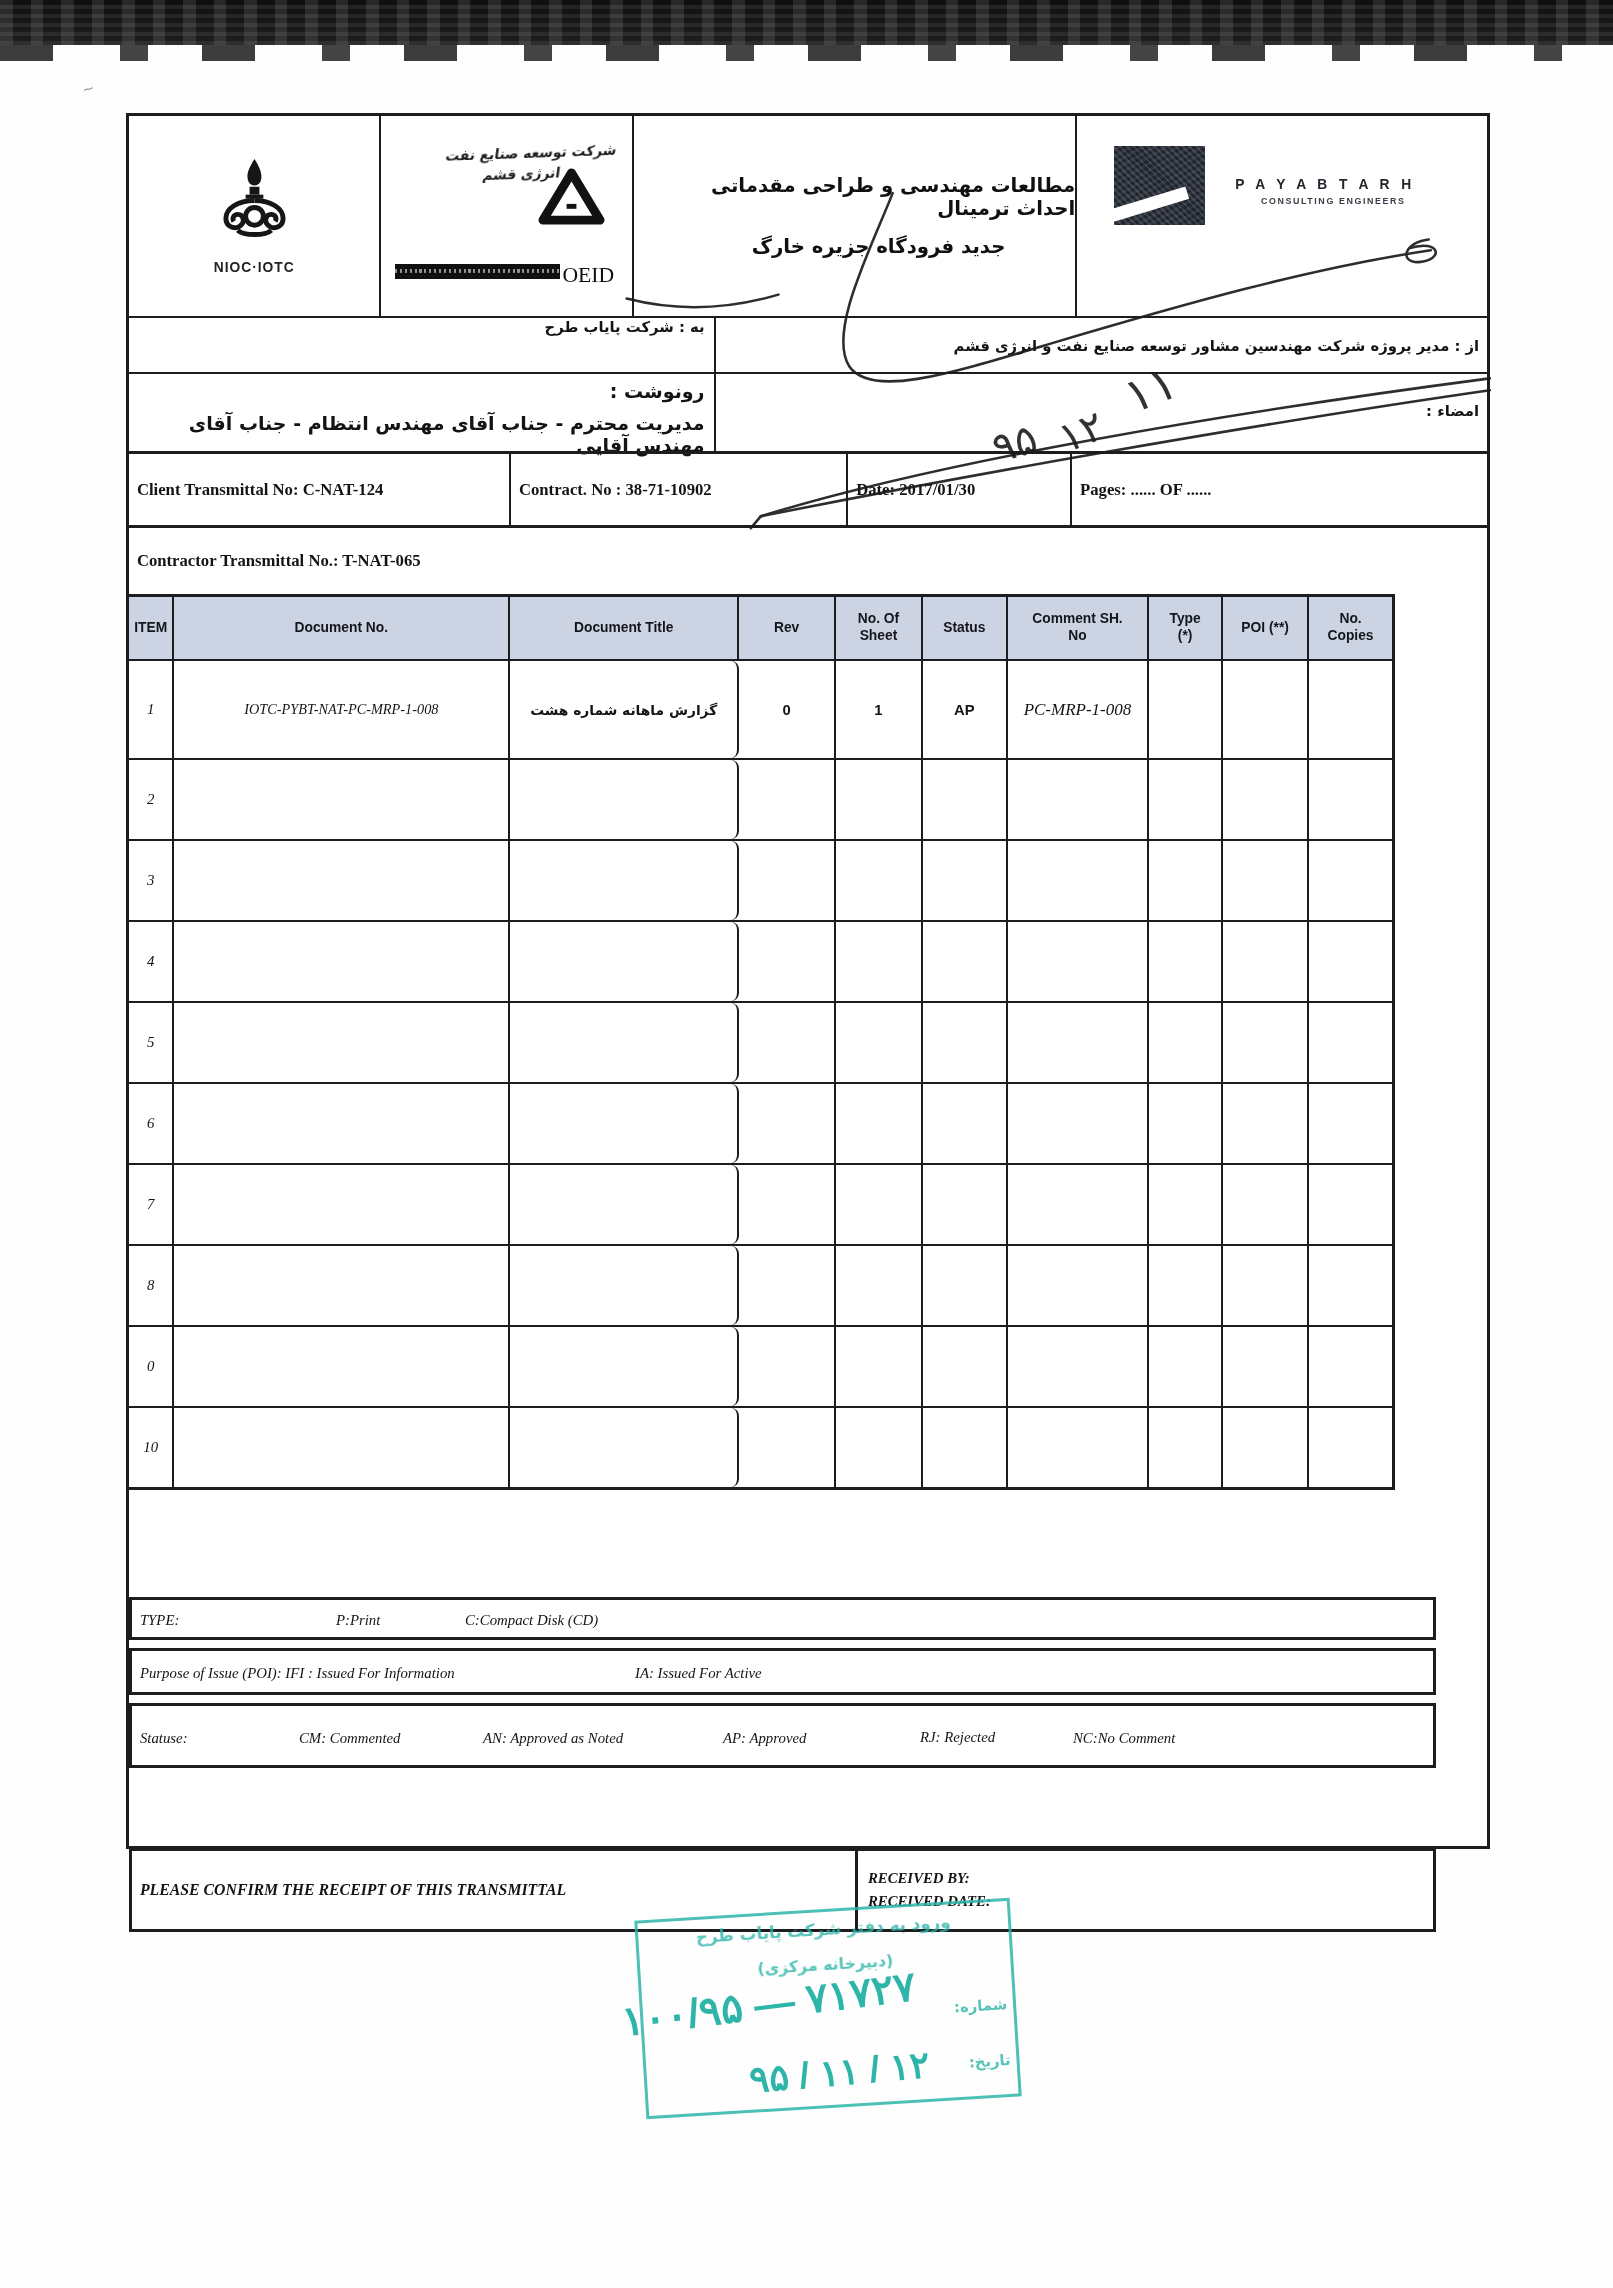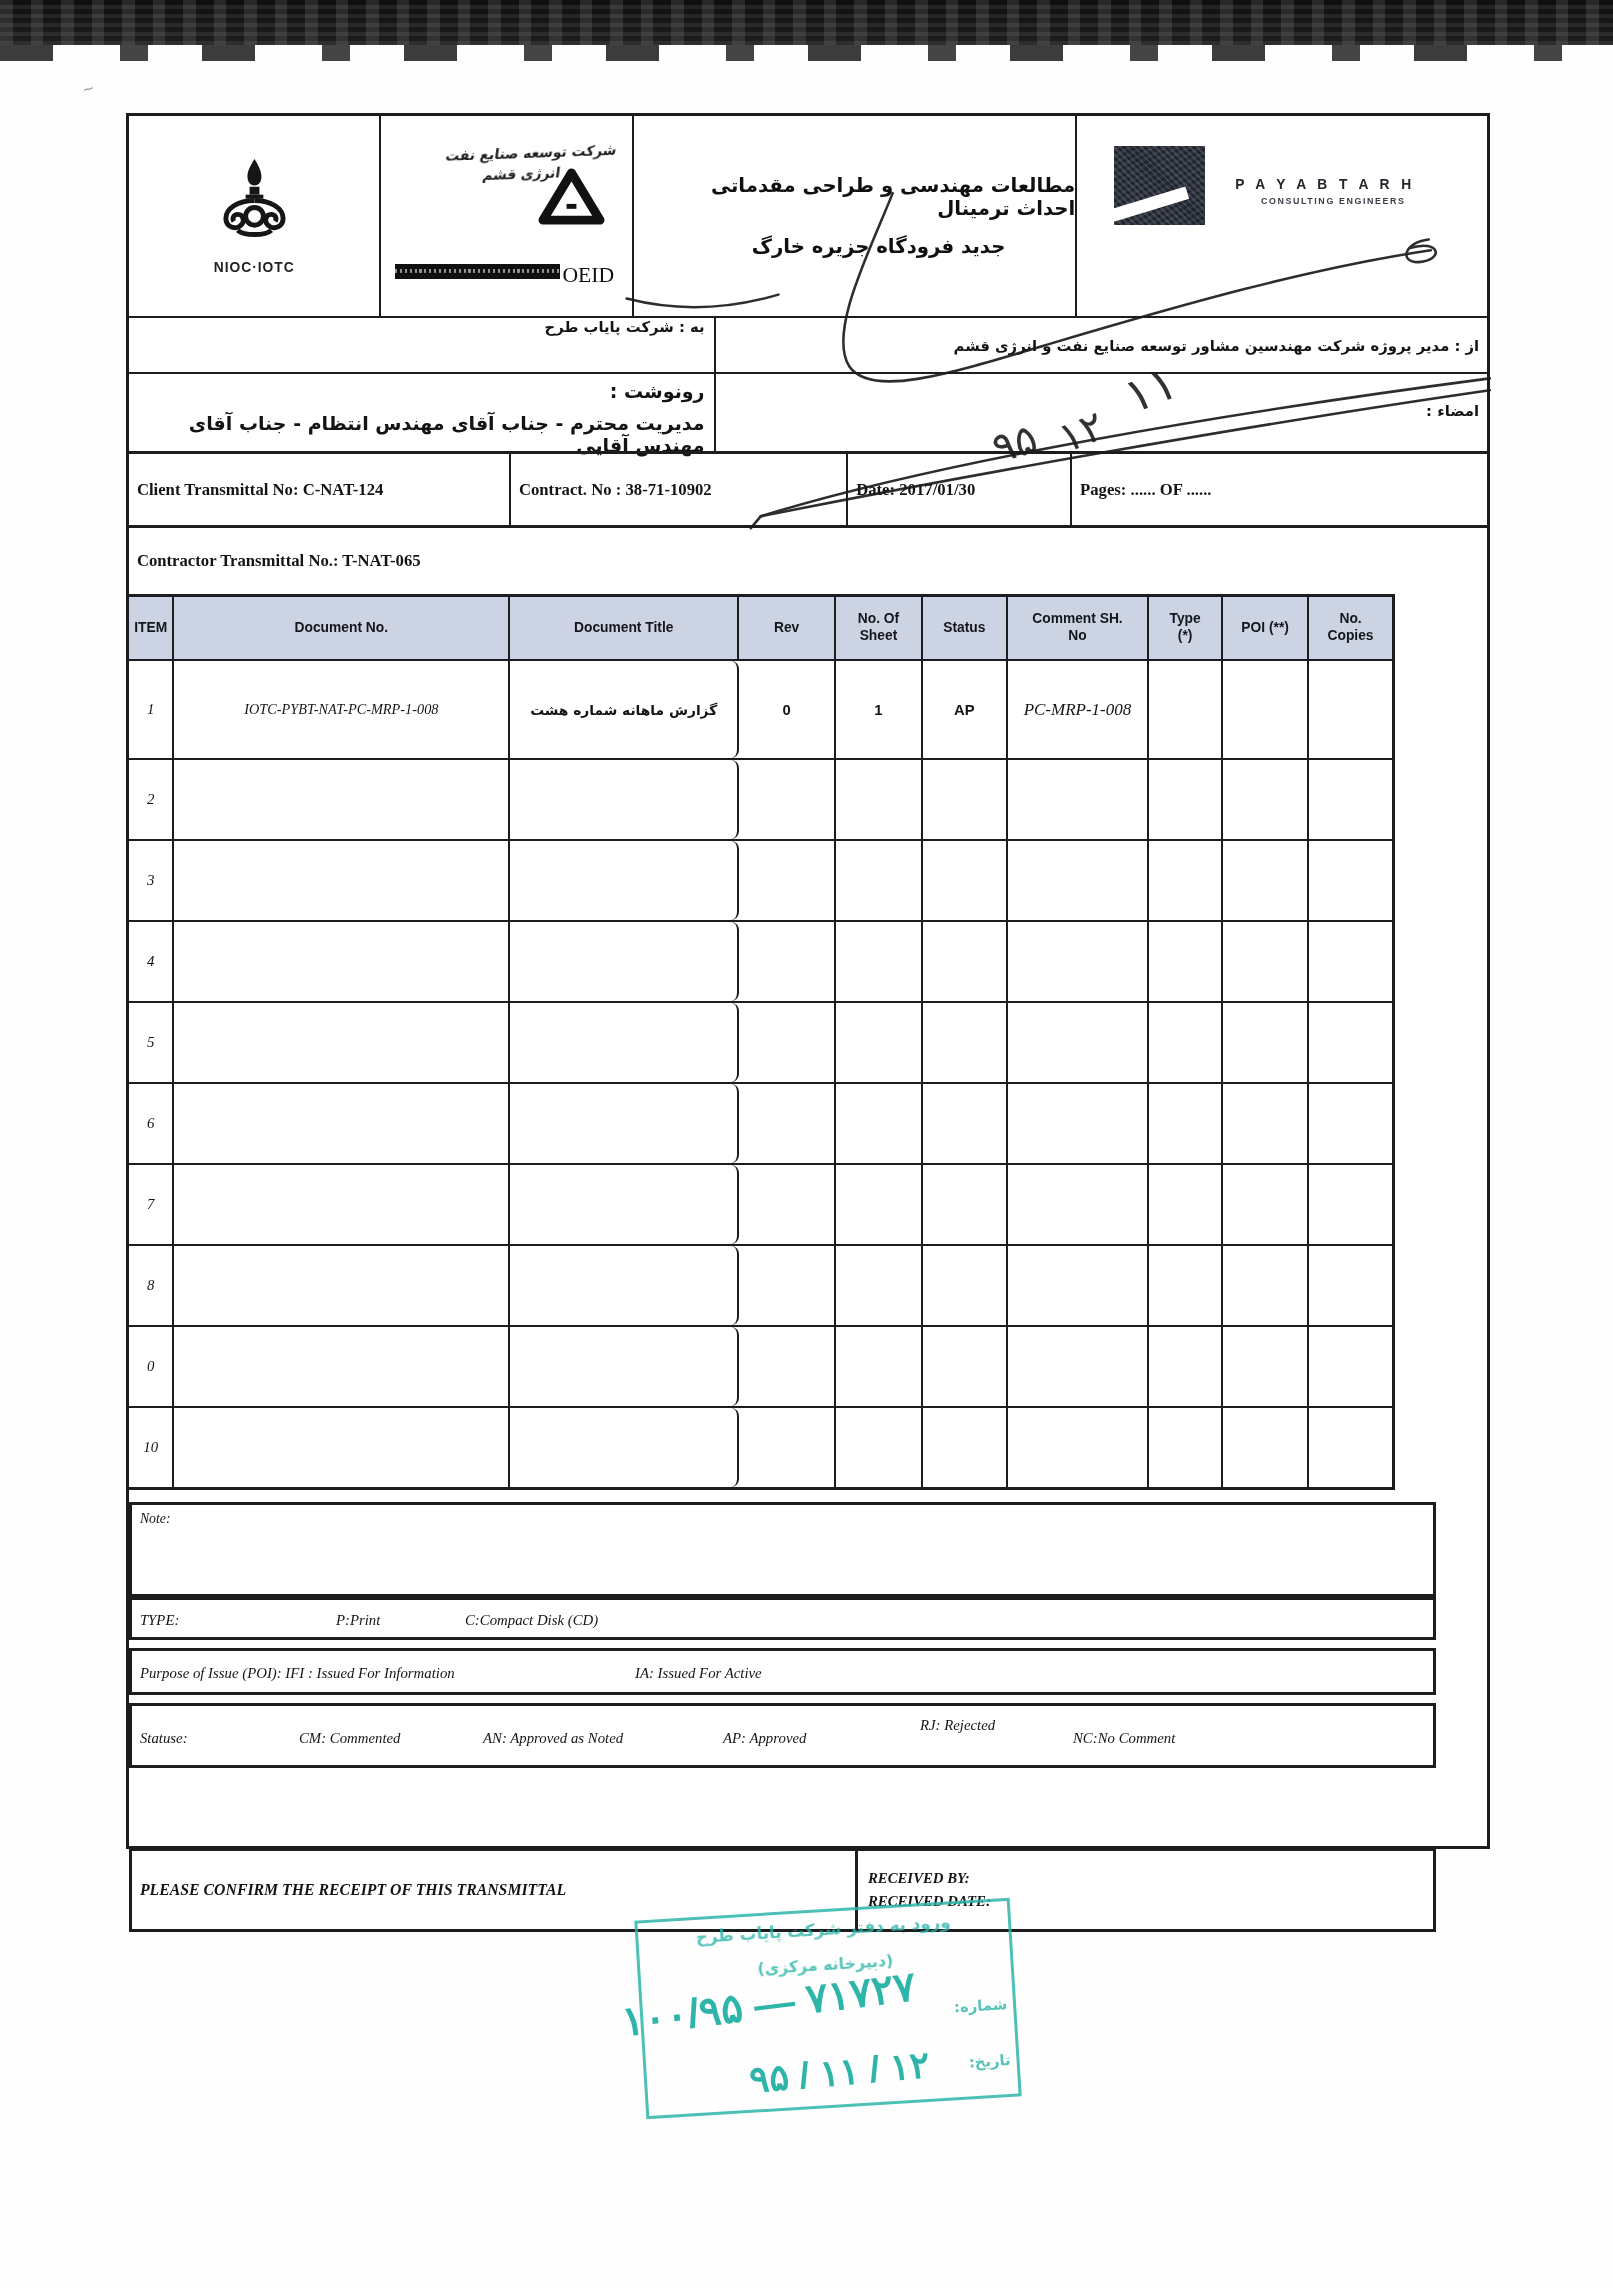--- a/index.html
+++ b/index.html
@@ -323,41 +323,38 @@
         <div class="t-cell c3 cell-plain"></div>
         <div class="t-cell c4 cell-plain"></div>
         <div class="t-cell c5 cell-plain"></div>
         <div class="t-cell c6 cell-comment"></div>
         <div class="t-cell c7 cell-plain"></div>
         <div class="t-cell c8 cell-plain"></div>
         <div class="t-cell c9 cell-plain"></div>
       </div></div>
     </div>
 
-    <div class="bbox note-box">
-      <span class="serif-i note-label">Note:</span>
-    </div>
 
     <div class="bbox type-box">
       <span class="bline serif-i" style="left:7.9px;top:11.8px">TYPE:</span>
       <span class="bline serif-i" style="left:204px;top:11.8px">P:Print</span>
       <span class="bline serif-i" style="left:333px;top:11.8px">C:Compact Disk (CD)</span>
     </div>
 
     <div class="bbox poi-box">
       <span class="bline serif-i" style="left:7.9px;top:13.8px">Purpose of  Issue (POI):   IFI : Issued For Information</span>
       <span class="bline serif-i" style="left:503px;top:13.8px">IA: Issued For Active</span>
     </div>
 
     <div class="bbox status-box">
       <span class="bline serif-i" style="left:7.9px;top:23.6px">Statuse:</span>
       <span class="bline serif-i" style="left:167px;top:23.6px">CM: Commented</span>
       <span class="bline serif-i" style="left:351px;top:23.6px">AN: Approved as Noted</span>
       <span class="bline serif-i" style="left:591px;top:23.6px">AP: Approved</span>
-      <span class="bline serif-i" style="left:788px;top:11px">RJ: Rejected</span>
+      <span class="bline serif-i" style="left:788px;top:23px">RJ: Rejected</span>
       <span class="bline serif-i" style="left:941px;top:23.6px">NC:No Comment</span>
     </div>
 
     <div class="bbox confirm-box">
       <div class="confirm-left">
         <span class="serif-i">PLEASE CONFIRM THE RECEIPT OF THIS TRANSMITTAL</span>
       </div>
       <div class="confirm-right">
         <span class="serif-i">RECEIVED BY:</span>
         <span class="serif-i">RECEIVED DATE:</span>

